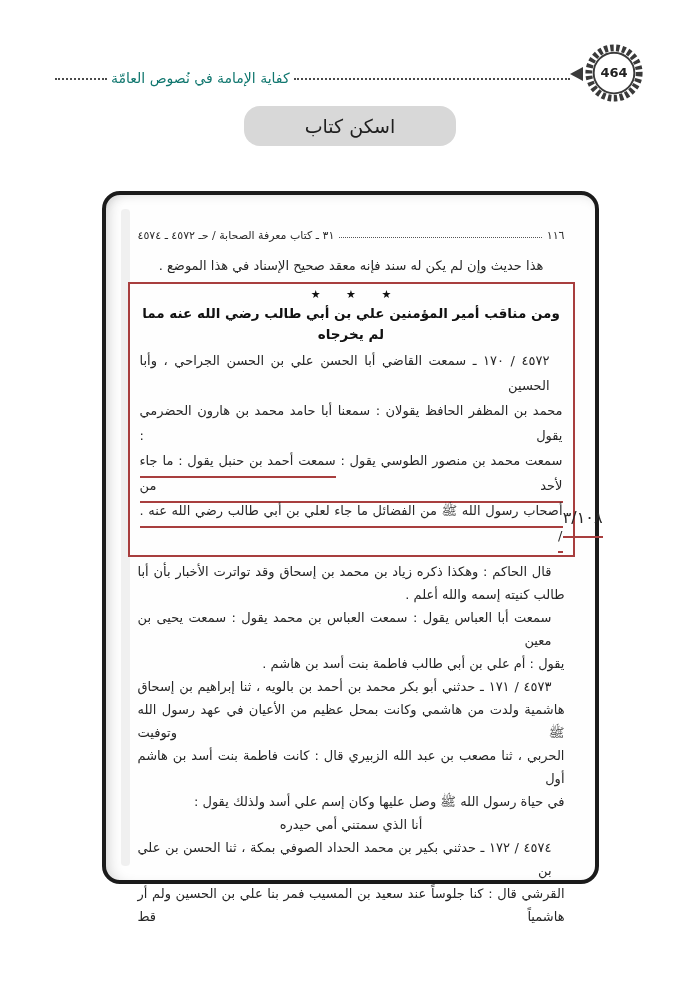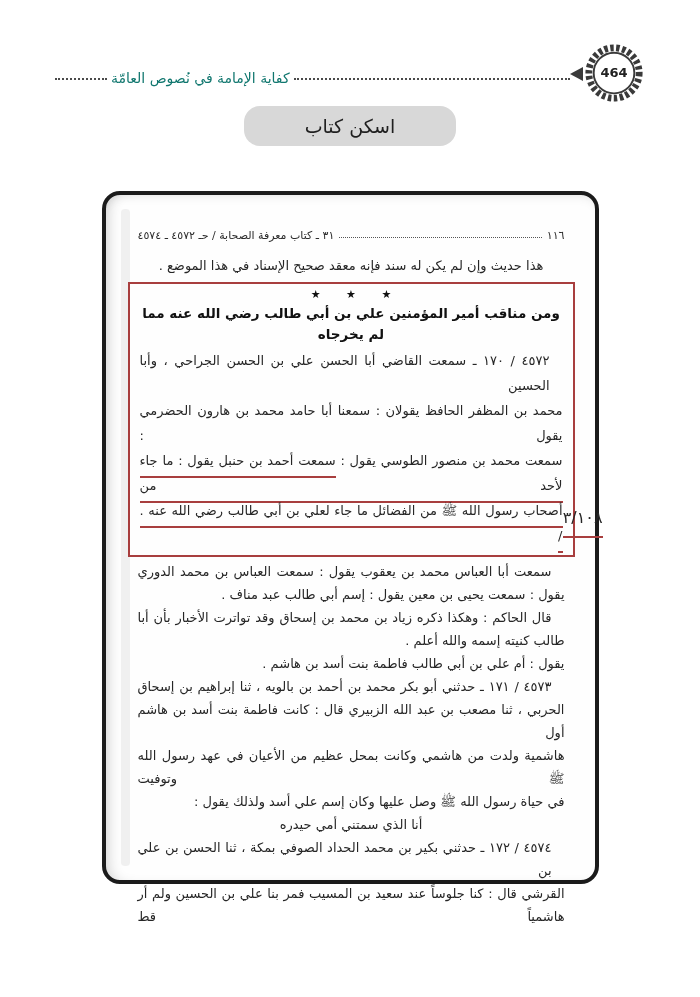--- a/index.html
+++ b/index.html
@@ -132,31 +132,30 @@
       <div class="line">
         <span>سمعت محمد بن منصور الطوسي يقول :</span>
         <span class="redline">سمعت أحمد بن حنبل يقول : ما جاء لأحد من</span>
       </div>
       <div class="line l4wrap">
         <span class="redline">أصحاب رسول الله ﷺ من الفضائل ما جاء لعلي بن أبي طالب رضي الله عنه . /</span>
         <span class="margin-note redline">٣/١٠٨</span>
       </div>
     </div>
 
-    <div class="line ind">سمعت أبا العباس محمد بن يعقوب يقول : سمعت العباس بن محمد الدوري</div>
-    <div class="line last">يقول : سمعت يحيى بن معين يقول : إسم أبي طالب عبد مناف .</div>
 
     <div class="line ind">قال الحاكم : وهكذا ذكره زياد بن محمد بن إسحاق وقد تواترت الأخبار بأن أبا</div>
     <div class="line last">طالب كنيته إسمه والله أعلم .</div>
 
+    <div class="line ind">سمعت أبا العباس يقول : سمعت العباس بن محمد يقول : سمعت يحيى بن معين</div>
     <div class="line last">يقول : أم علي بن أبي طالب فاطمة بنت أسد بن هاشم .</div>
 
     <div class="line ind">٤٥٧٣ / ١٧١ ـ حدثني أبو بكر محمد بن أحمد بن بالويه ، ثنا إبراهيم بن إسحاق</div>
+    <div class="line">هاشمية ولدت من هاشمي وكانت بمحل عظيم من الأعيان في عهد رسول الله ﷺ وتوفيت</div>
     <div class="line">الحربي ، ثنا مصعب بن عبد الله الزبيري قال : كانت فاطمة بنت أسد بن هاشم أول</div>
-    <div class="line">هاشمية ولدت من هاشمي وكانت بمحل عظيم من الأعيان في عهد رسول الله ﷺ وتوفيت</div>
     <div class="line last">في حياة رسول الله ﷺ وصل عليها وكان إسم علي أسد ولذلك يقول :</div>
 
     <div class="line verse">أنا الذي سمتني أمي حيدره</div>
 
     <div class="line ind">٤٥٧٤ / ١٧٢ ـ حدثني بكير بن محمد الحداد الصوفي بمكة ، ثنا الحسن بن علي بن</div>
     <div class="line">القرشي قال : كنا جلوساً عند سعيد بن المسيب فمر بنا علي بن الحسين ولم أر هاشمياً قط</div>
 
   </div>
 </div>
 

